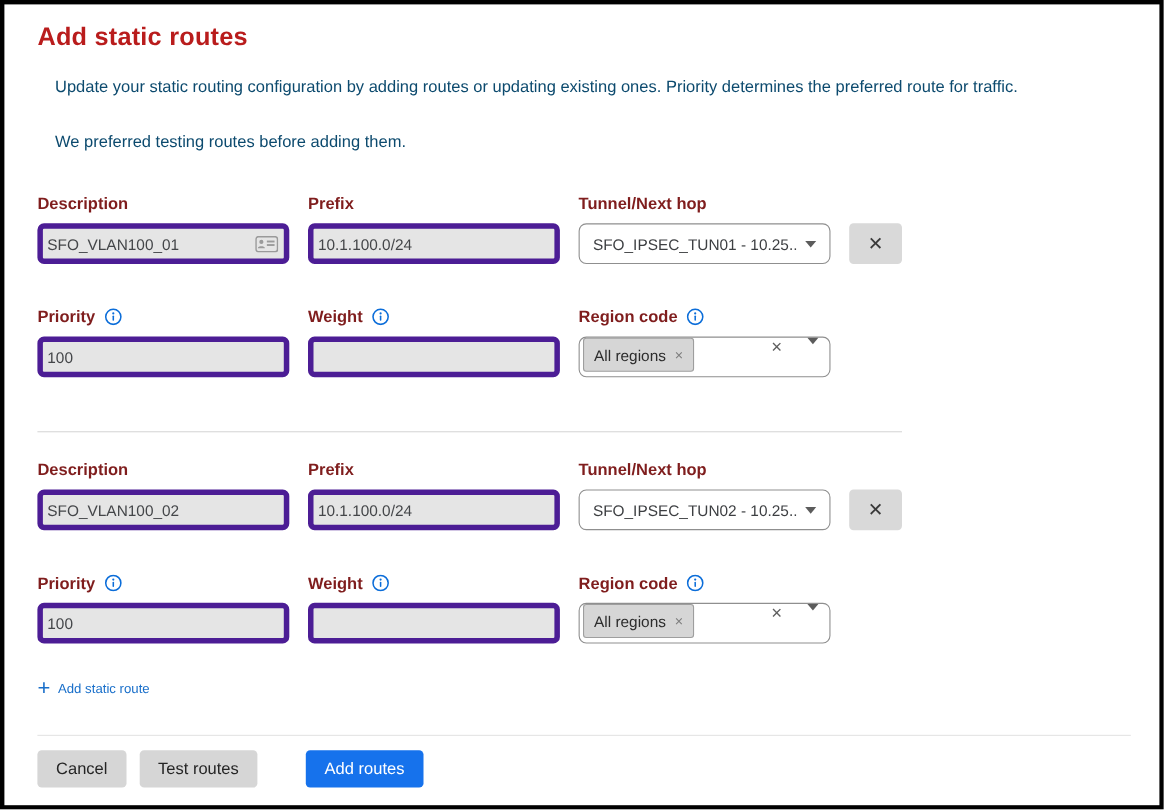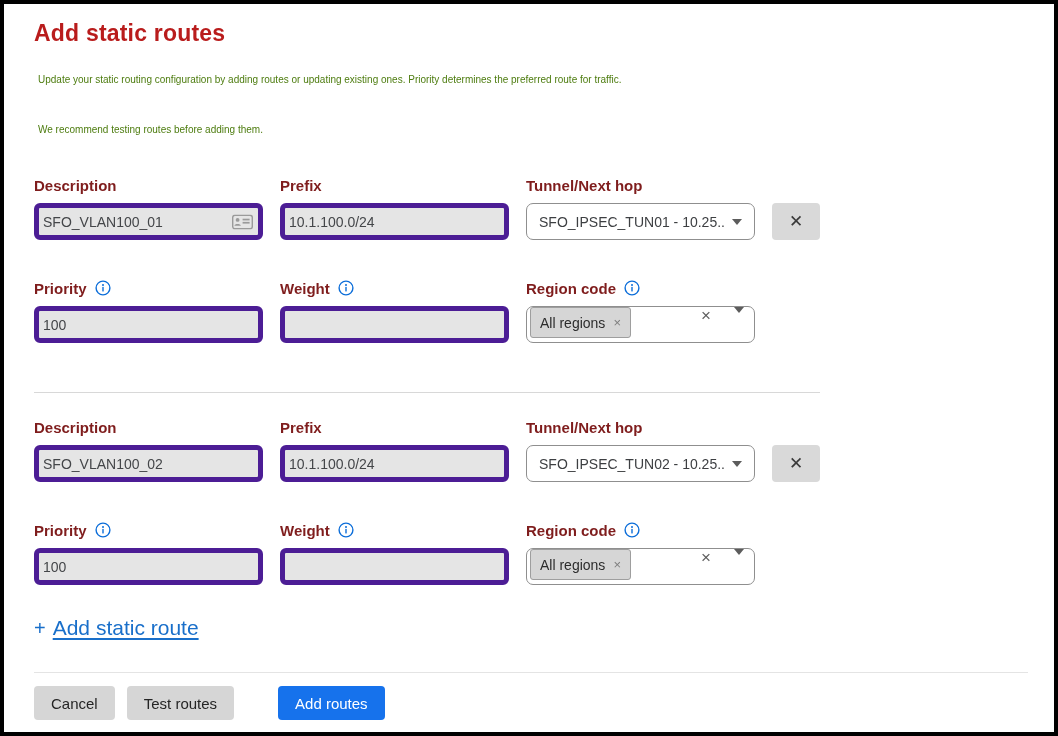--- a/index.html
+++ b/index.html
@@ -17,24 +17,24 @@
 
   .dialog-title {
     margin: 14px 0 0;
     font-size: 23px;
     line-height: 30px;
     font-weight: 700;
     color: #b91c1c;
     letter-spacing: 0.2px;
   }
   .dialog-desc {
-    margin: 22px 4px 0;
-    font-size: 10px;
+    margin: 22px 16px 0;
+    font-size: 15px;
     line-height: 20px;
-    color: #4d7c0f;
+    color: #0c4a6e;
   }
   .dialog-rec { margin-top: 30px; }
 
   .route-grid {
     display: grid;
     grid-template-columns: 229px 229px 229px 48px;
     column-gap: 17px;
     align-items: start;
   }
   .row-one { margin-top: 35px; }
@@ -150,23 +150,22 @@
   .add-link-row {
     margin-top: 31px;
     display: flex;
     align-items: center;
     gap: 7px;
     width: max-content;
     cursor: pointer;
   }
   .plus-sign { font-size: 20px; color: #196fca; font-weight: 400; line-height: 1; }
   .add-link {
-    font-size: 21px;
+    font-size: 12px;
     color: #196fca;
-    text-decoration: underline;
     text-underline-offset: 3px;
   }
 
   .footer-divider {
     border: 0;
     border-top: 1px solid #e4e4e4;
     width: 100%;
     margin: 32px 0 0;
   }
   .footer-actions {
@@ -191,21 +190,21 @@
   .btn-primary { background: #1672ec; color: #ffffff; margin-left: 32px; }
 </style>
 </head>
 <body>
 
 <div class="page">
   <div class="content">
 
     <h1 class="dialog-title">Add static routes</h1>
     <p class="dialog-desc">Update your static routing configuration by adding routes or updating existing ones. Priority determines the preferred route for traffic.</p>
-    <p class="dialog-desc dialog-rec">We recommend testing routes before adding them.</p>
+    <p class="dialog-desc dialog-rec">We preferred testing routes before adding them.</p>
 
     <div class="route-grid row-one">
       <div>
         <div class="field-label">Description</div>
         <div class="input-wrap">
           <input class="text-input" type="text" value="SFO_VLAN100_01" style="">
           <span class="autofill-icon">
             <svg width="21" height="15" viewBox="0 0 21 15">
               <rect x="0.7" y="0.7" width="19.6" height="13.6" rx="2.2" fill="none" stroke="#9a9a9a" stroke-width="1.4"></rect>
               <circle cx="5.6" cy="5.4" r="1.9" fill="#9a9a9a"></circle>

